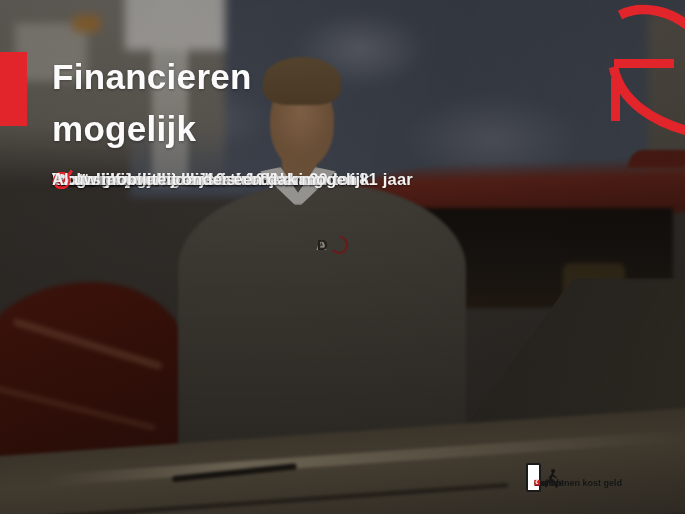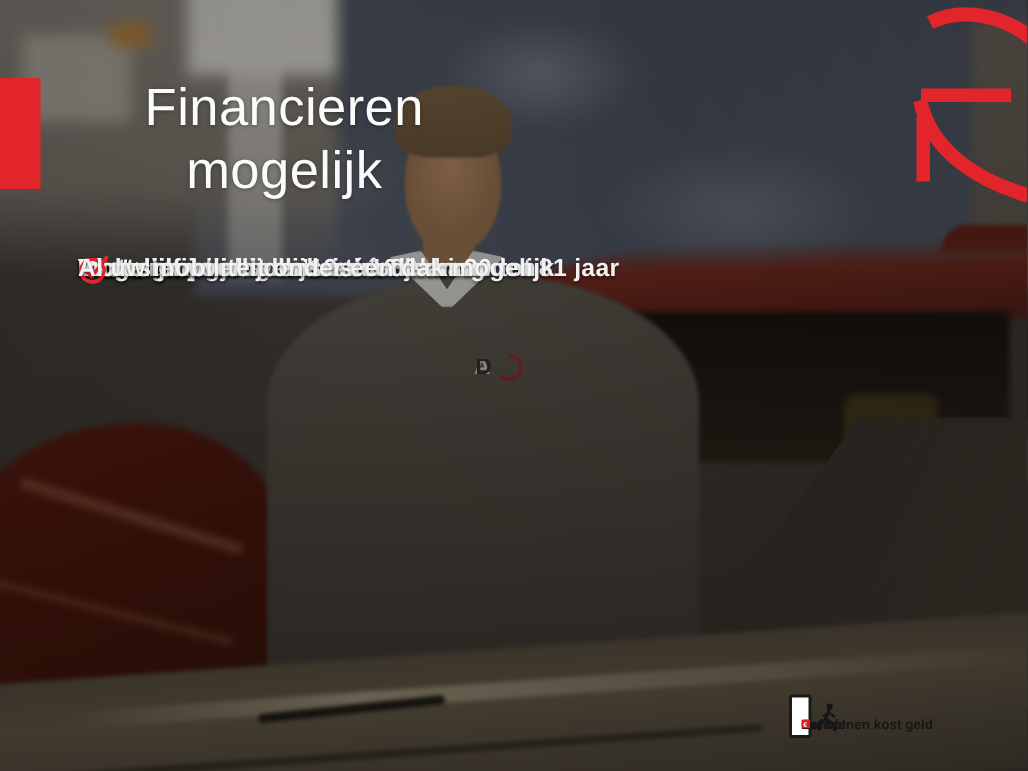--- a/index.html
+++ b/index.html
@@ -73,22 +73,22 @@
   .sweater-logo .d{position:static;color:#2e2a26;margin-left:1px;}
   .sweater-logo svg{left:13px;top:-2px;}
 
   
   .overlay{inset:0;z-index:1;
     background:radial-gradient(130% 120% at 35% 38%, rgba(8,7,6,.30), rgba(8,7,6,.52));}
 
   
   .accent-block{left:0;top:52px;width:27px;height:74px;z-index:2;background:var(--accent,#e2242b);}
   .title{left:52px;top:51px;width:275px;z-index:2;color:#fbfbfb;
-    font-size:35px;line-height:42px;font-weight:400;letter-spacing:.3px;
-    text-shadow:0 1px 3px rgba(0,0,0,.35);text-align:center;}
+    font-size:35px;line-height:52px;font-weight:700;letter-spacing:.3px;
+    text-shadow:0 1px 3px rgba(0,0,0,.35);}
   .checklist{left:52px;top:169px;width:420px;z-index:2;position:absolute;}
   .row{position:relative;display:flex;align-items:center;gap:13px;height:21px;margin-bottom:13px;}
   .row svg{position:static;flex:0 0 auto;}
   .row .label{position:static;color:#f2f2f2;font-size:16.5px;font-weight:600;letter-spacing:.2px;
     white-space:nowrap;text-shadow:0 1px 2px rgba(0,0,0,.4);}
   .accent-stroke{stroke:var(--accent,#e2242b);}
   .brand-arc{left:0;top:0;width:685px;height:514px;z-index:2;pointer-events:none;}
 
   
   .badge{left:526px;top:463px;z-index:2;display:inline-flex;align-items:center;gap:5px;

